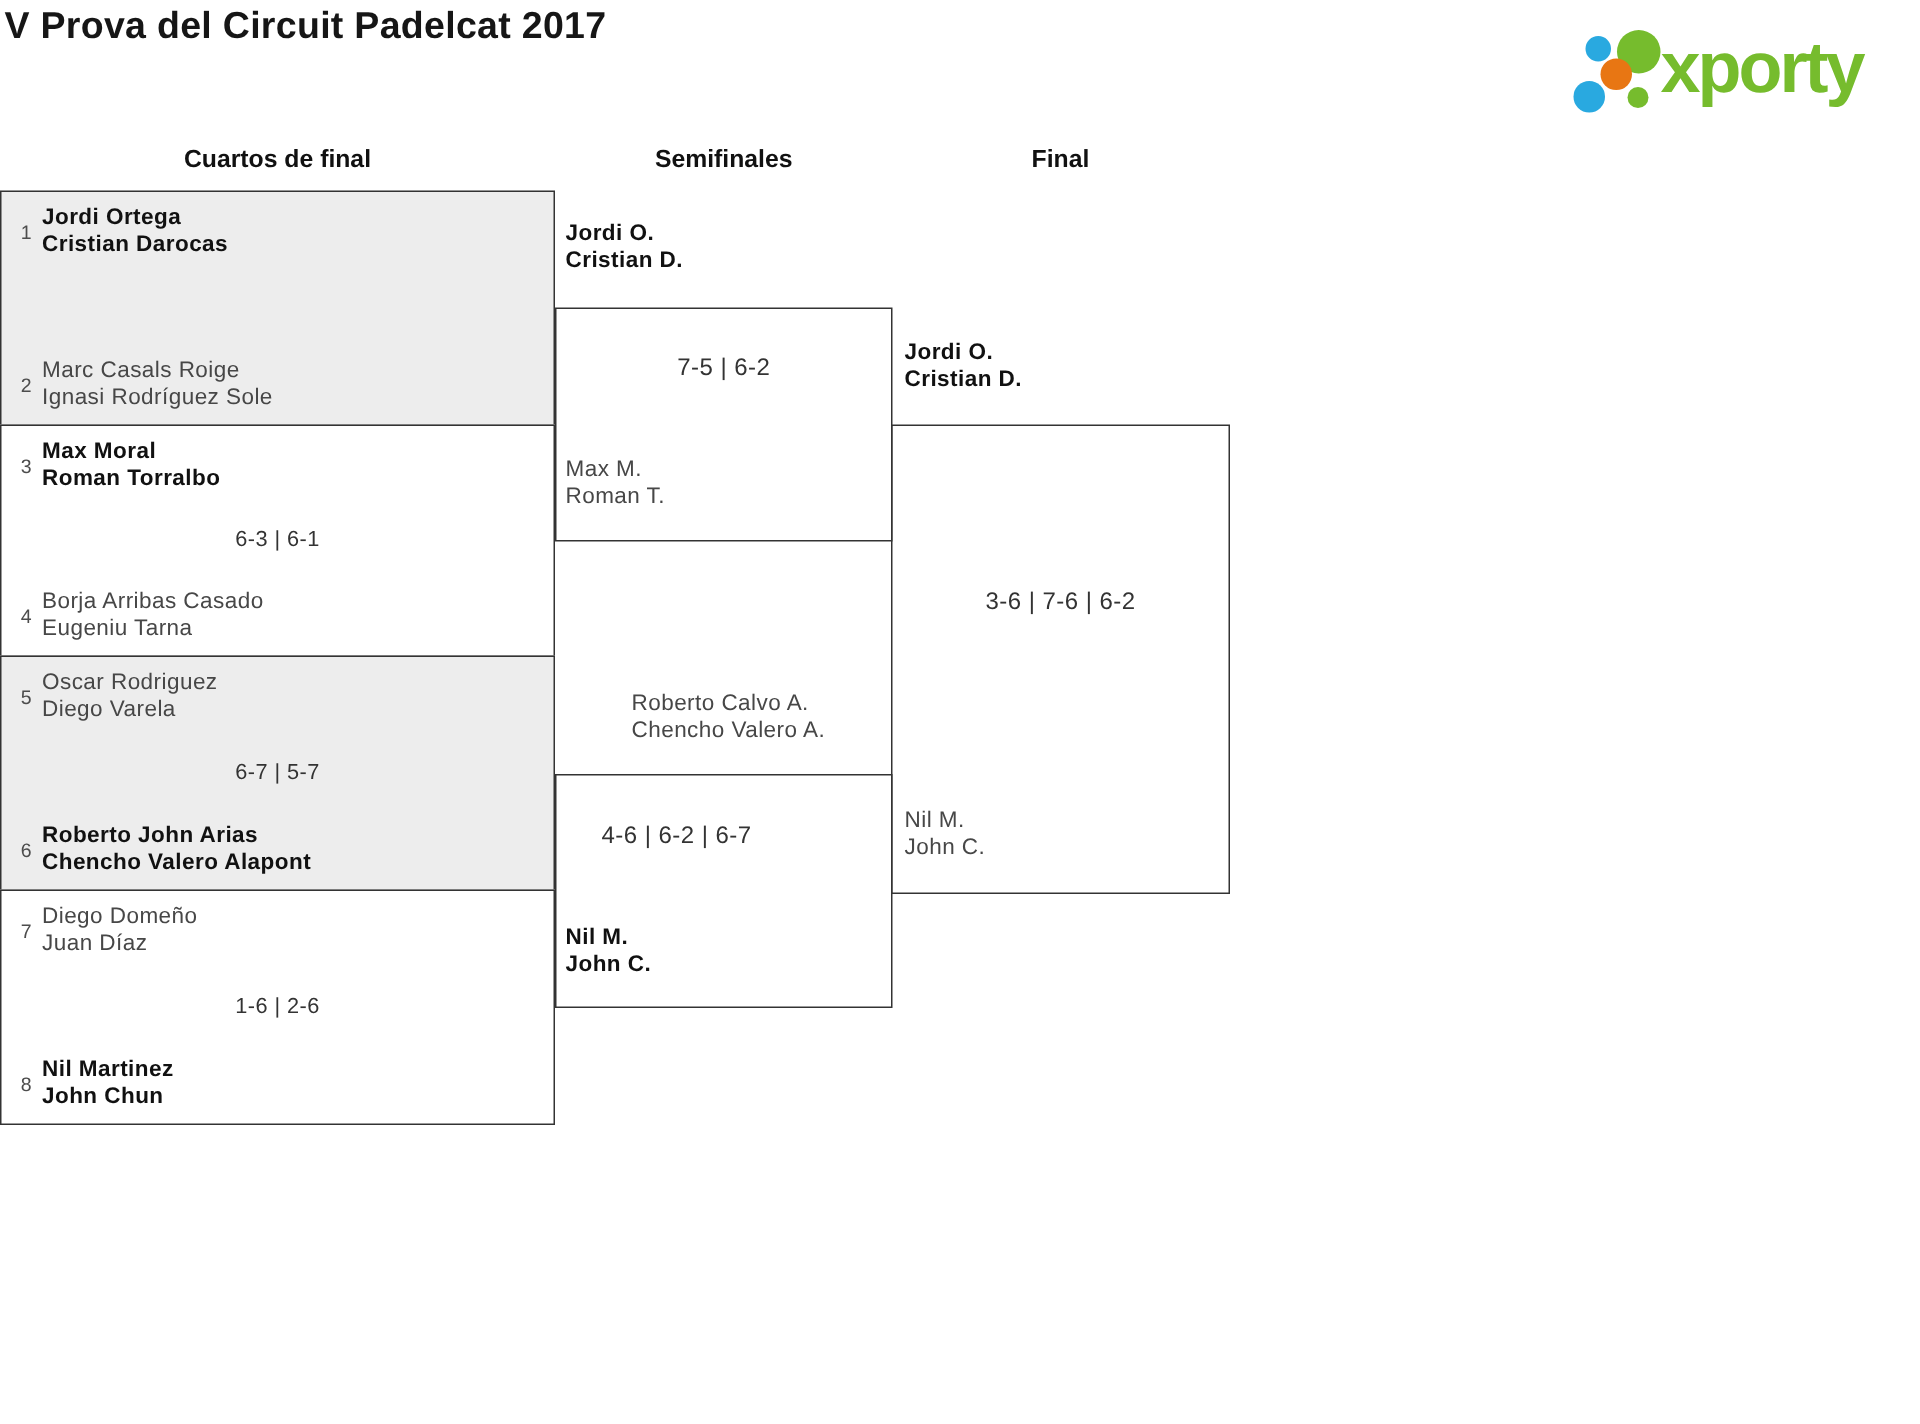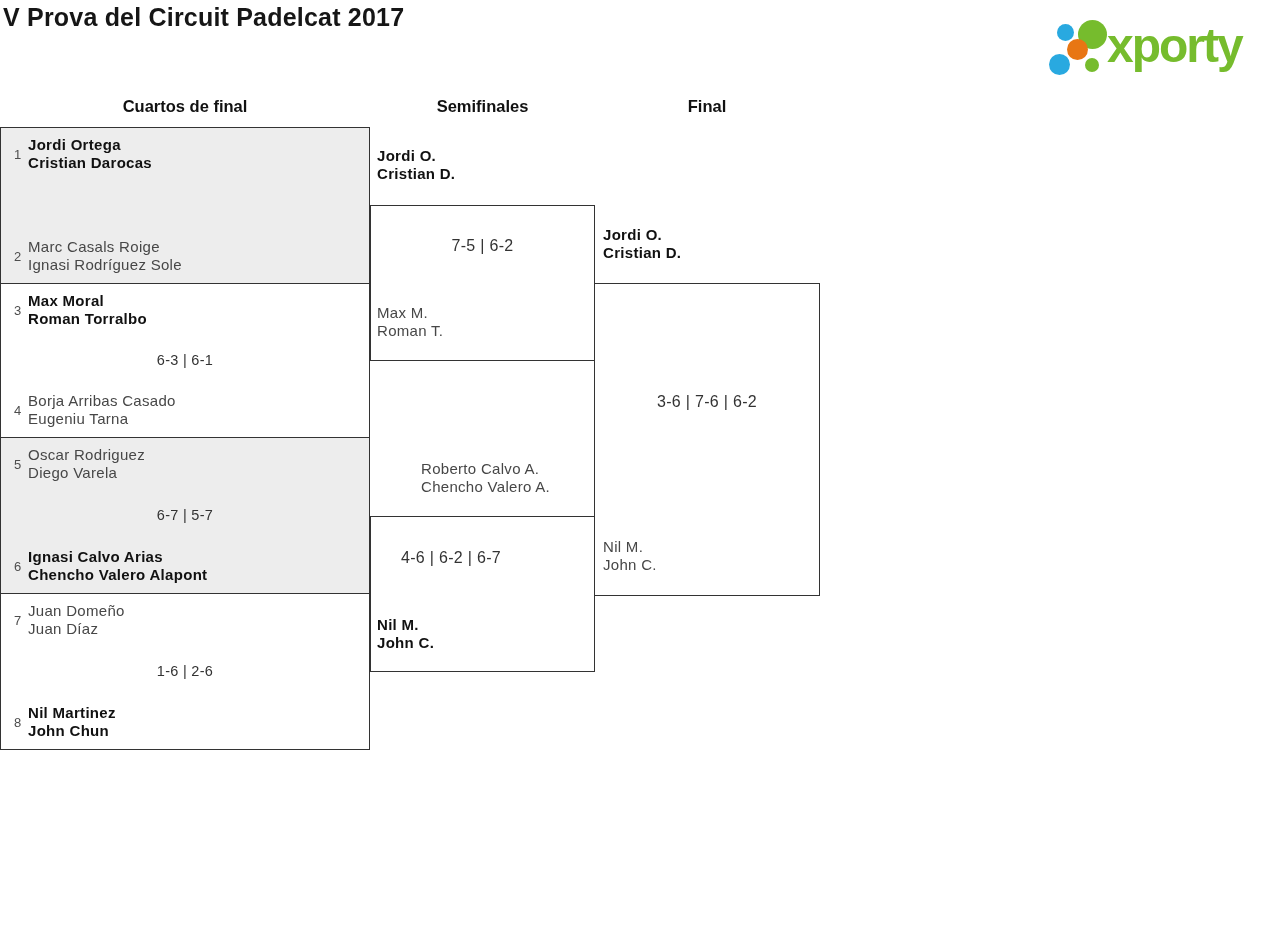--- a/index.html
+++ b/index.html
@@ -142,31 +142,31 @@
       <span class="seed">5</span>
       <span class="players">
         <div>Oscar Rodriguez</div>
         <div>Diego Varela</div>
       </span>
     </div>
     <div class="score qf-score">6-7 | 5-7</div>
     <div class="team-row pos-bottom winner">
       <span class="seed">6</span>
       <span class="players">
-        <div>Ignasi Calvo Arias</div>
+        <div>Roberto John Arias</div>
         <div>Chencho Valero Alapont</div>
       </span>
     </div>
   </div>
 
   <div class="match-box qf-box qf-4">
     <div class="team-row pos-top">
       <span class="seed">7</span>
       <span class="players">
-        <div>Juan Domeño</div>
+        <div>Diego Domeño</div>
         <div>Juan Díaz</div>
       </span>
     </div>
     <div class="score qf-score">1-6 | 2-6</div>
     <div class="team-row pos-bottom winner">
       <span class="seed">8</span>
       <span class="players">
         <div>Nil Martinez</div>
         <div>John Chun</div>
       </span>

